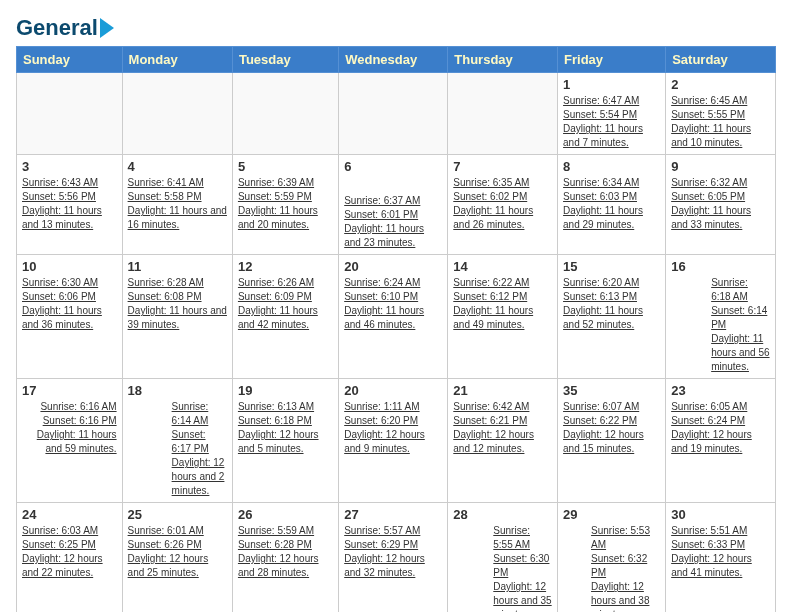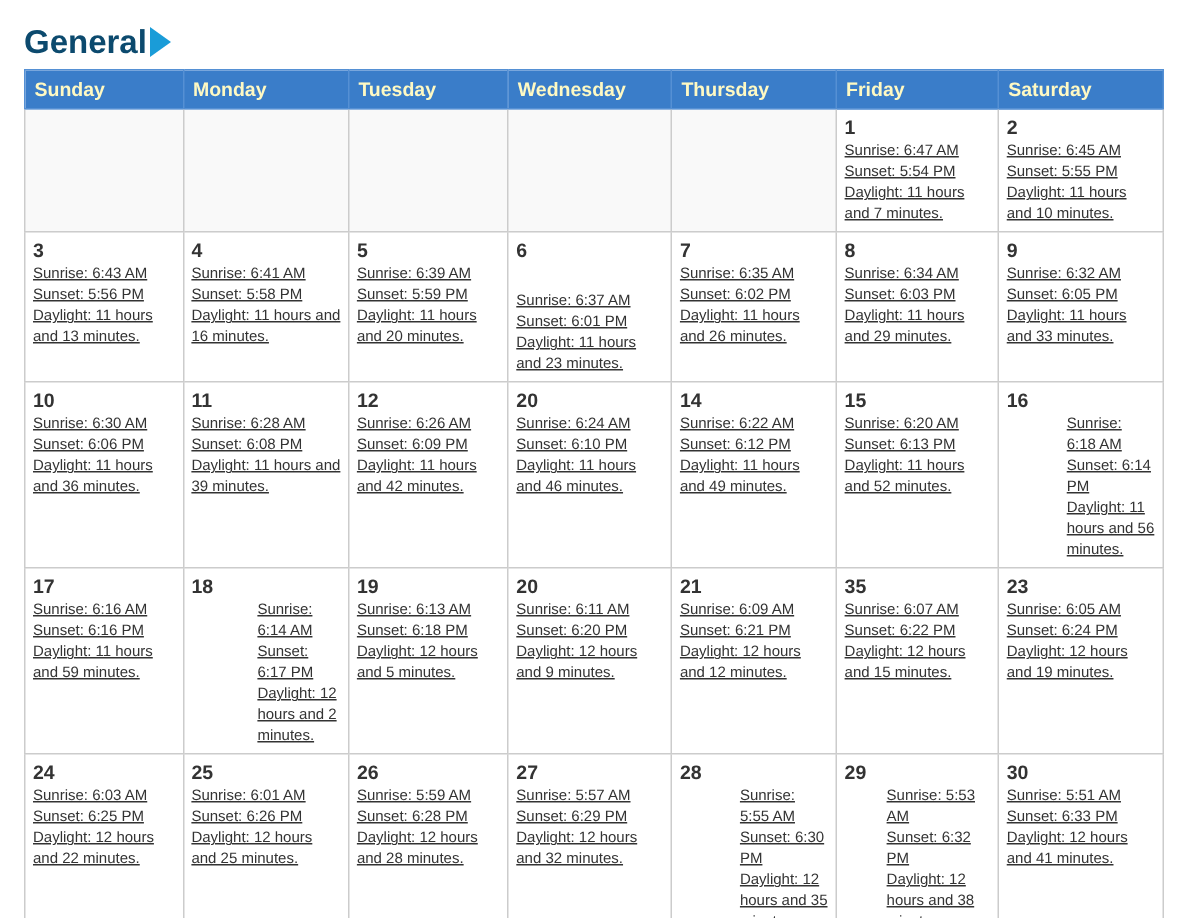--- a/index.html
+++ b/index.html
@@ -235,45 +235,45 @@
         <td>
           <span class="day-number">16</span>
           <div class="day-info" style="white-space: pre-line; margin-left: 40px;">Sunrise: 6:18 AM
 Sunset: 6:14 PM
 Daylight: 11 hours and 56 minutes.</div>
         </td>
       </tr>
       <tr>
         <td>
           <span class="day-number">17</span>
-          <div class="day-info" style="white-space: pre-line;">Sunrise: 6:16 AM
+          <div class="day-info" style="white-space: pre-line; text-align: right;">Sunrise: 6:16 AM
 Sunset: 6:16 PM
 Daylight: 11 hours and 59 minutes.</div>
         </td>
         <td>
           <span class="day-number">18</span>
           <div class="day-info" style="white-space: pre-line; margin-left: 44px;">Sunrise: 6:14 AM
 Sunset: 6:17 PM
 Daylight: 12 hours and 2 minutes.</div>
         </td>
         <td>
           <span class="day-number">19</span>
           <div class="day-info" style="white-space: pre-line;">Sunrise: 6:13 AM
 Sunset: 6:18 PM
 Daylight: 12 hours and 5 minutes.</div>
         </td>
         <td>
           <span class="day-number">20</span>
-          <div class="day-info" style="white-space: pre-line;">Sunrise: 6:11 AM
+          <div class="day-info" style="white-space: pre-line;">Sunrise: 1:11 AM
 Sunset: 6:20 PM
 Daylight: 12 hours and 9 minutes.</div>
         </td>
         <td>
           <span class="day-number">21</span>
-          <div class="day-info" style="white-space: pre-line;">Sunrise: 6:09 AM
+          <div class="day-info" style="white-space: pre-line;">Sunrise: 6:42 AM
 Sunset: 6:21 PM
 Daylight: 12 hours and 12 minutes.</div>
         </td>
         <td>
           <span class="day-number">35</span>
           <div class="day-info" style="white-space: pre-line;">Sunrise: 6:07 AM
 Sunset: 6:22 PM
 Daylight: 12 hours and 15 minutes.</div>
         </td>
         <td>

